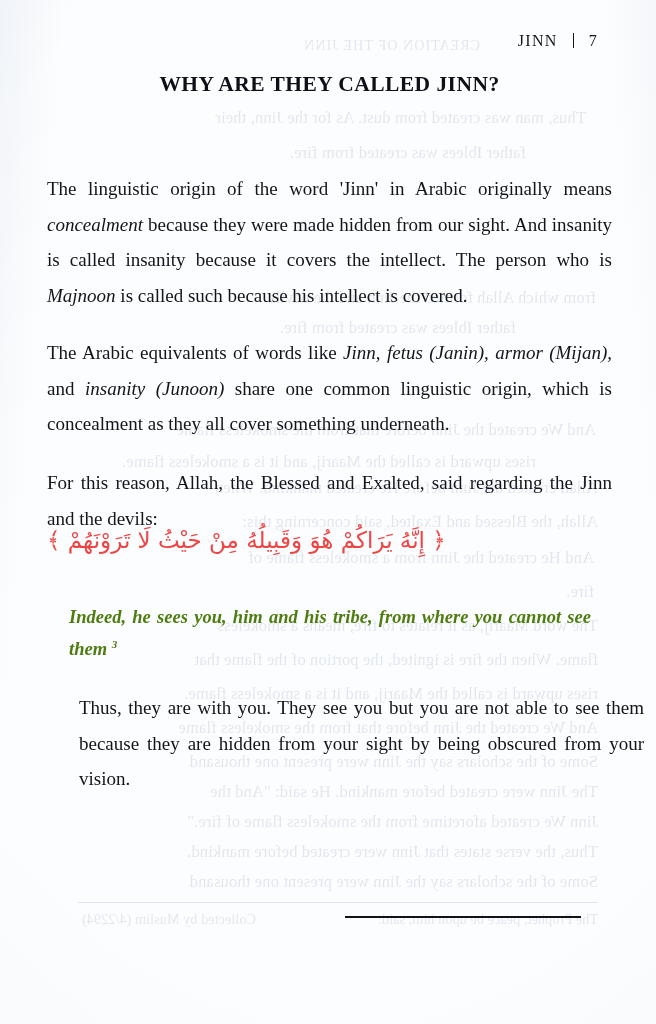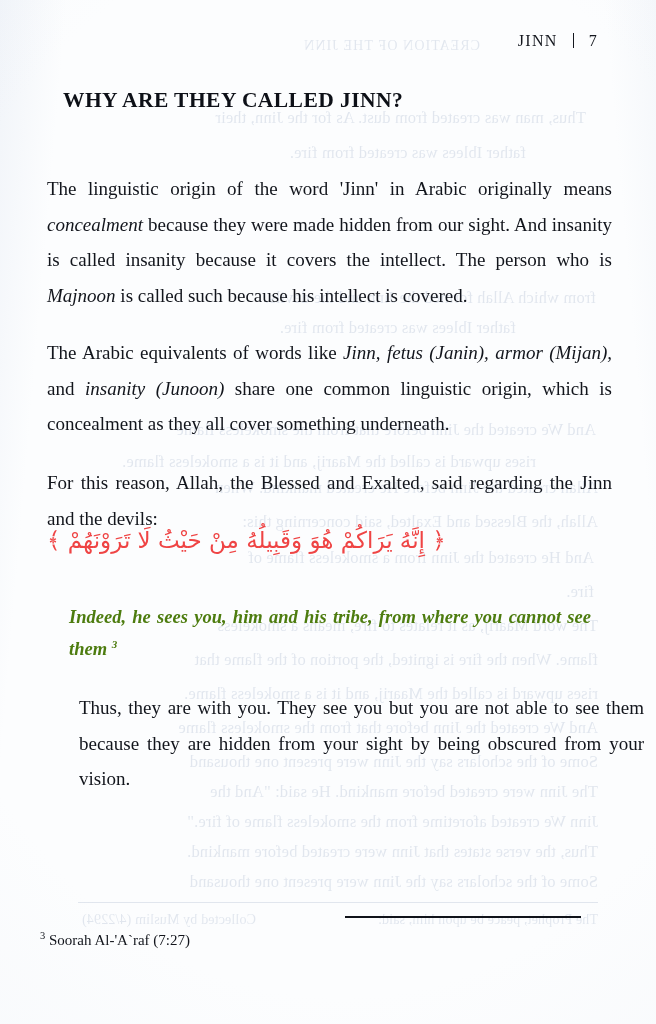--- a/index.html
+++ b/index.html
@@ -89,25 +89,26 @@
 
   
   #content {
     position: absolute;
     left: 47px;
     top: 0;
     width: 565px;
   }
 
   h1#page-title {
-    margin: 16px;
+    margin: 0;
     position: absolute;
     top: 72px;
     left: 0;
     width: 565px;
+    text-align: center;
     font-size: 21.5px;
     font-weight: bold;
     letter-spacing: 0.45px;
     color: #0d1017;
   }
 
   .body-para {
     position: absolute;
     left: 0;
     width: 565px;
@@ -240,17 +241,14 @@
 
     <p class="body-para" id="para-3">For this reason, Allah, the Blessed and Exalted, said regarding the Jinn and the devils:</p>
 
     <div id="arabic-verse">﴿ إِنَّهُ يَرَاكُمْ هُوَ وَقَبِيلُهُ مِنْ حَيْثُ لَا تَرَوْنَهُمْ ﴾</div>
 
     <p id="translation"><span>Indeed, he sees you, him and his tribe, from where you cannot see them</span>&nbsp;<sup>3</sup></p>
 
     <p class="body-para" id="para-4">Thus, they are with you. They see you but you are not able to see them because they are hidden from your sight by being obscured from your vision.</p>
   </div>
 
-  <div id="footnote-area">
-    <div id="footnote-text"><sup>3</sup><span> Soorah Al-'A`raf (7:27)</span></div>
-  </div>
 
 </div>
 
 </body></html>

